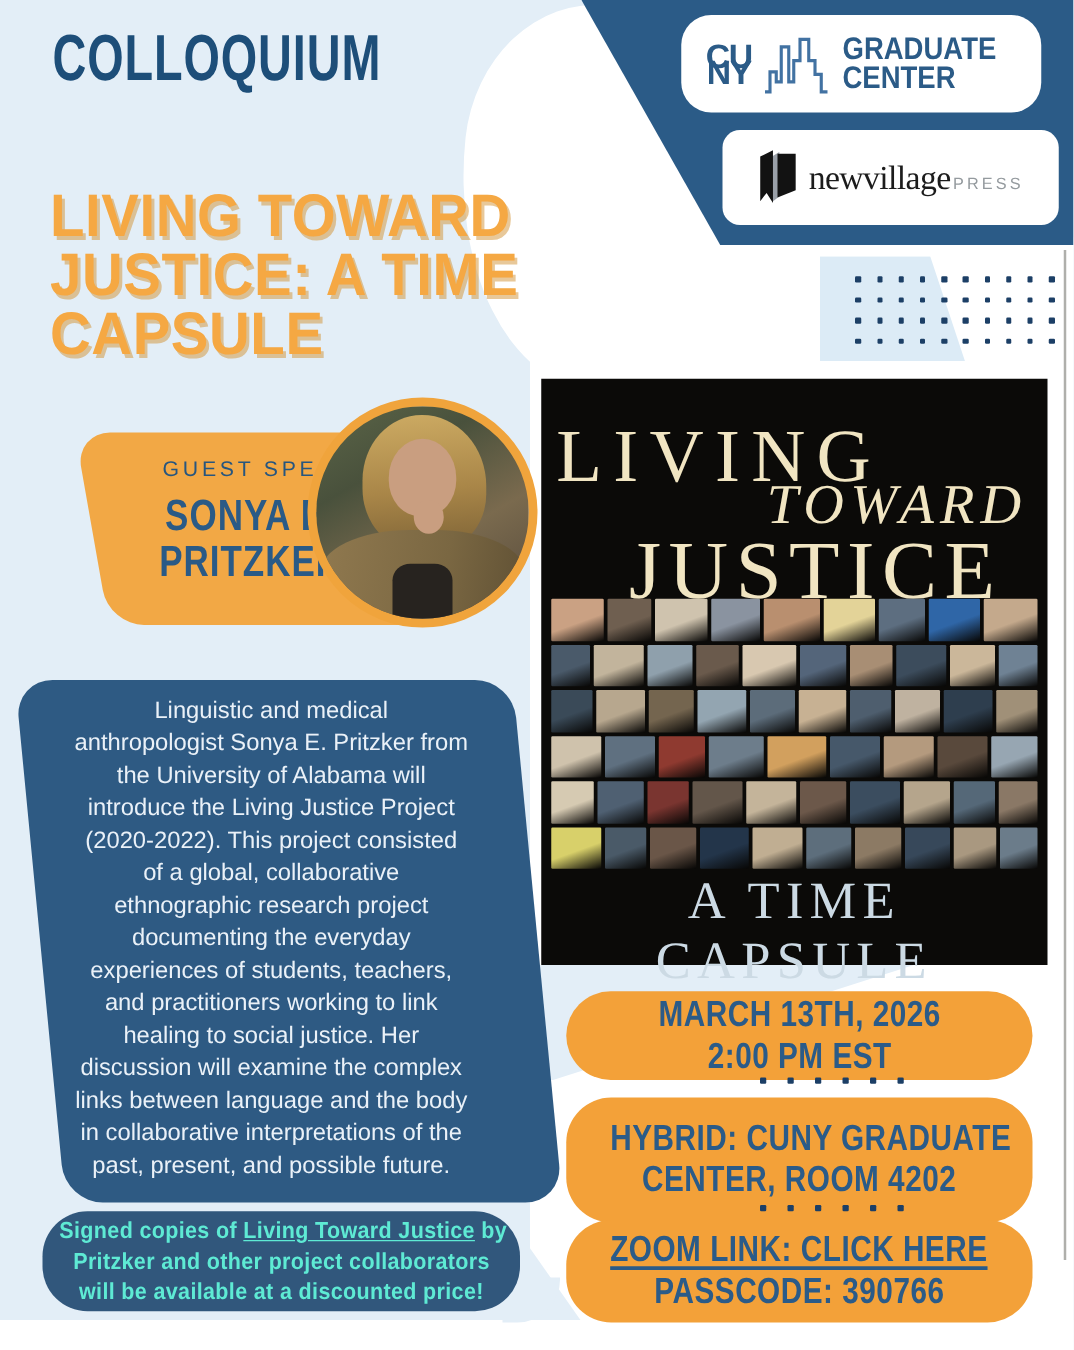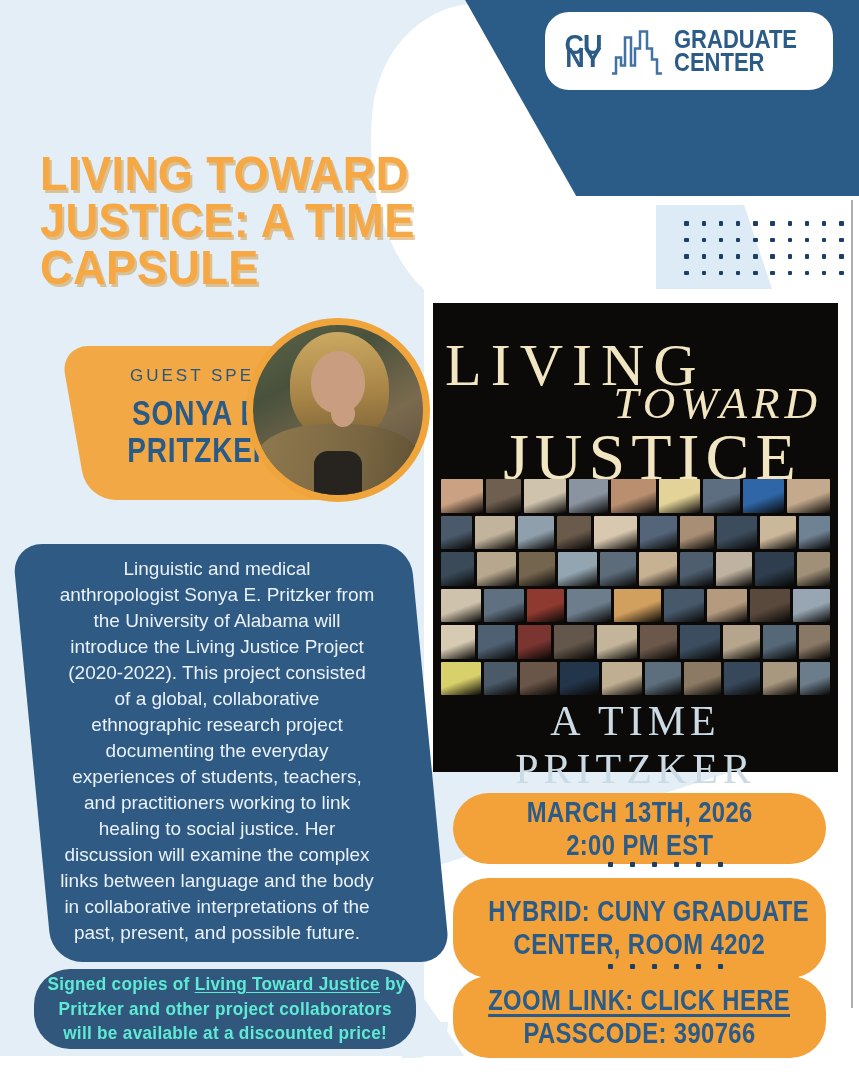--- a/index.html
+++ b/index.html
@@ -127,20 +127,30 @@
         <span style="margin-top:-7px;">NY</span>
       </div>
       <svg width="56" height="54" viewBox="0 0 112 98">
         <path d="M4 94 H12 V62 H22 V78 H30 V22 H42 V78 H50 V44 H60 V10 H74 V44 H84 V66 H94 V94 H104" fill="none" stroke="#4272a2" stroke-width="5"></path>
       </svg>
       <div class="gc-name">
         <span>GRADUATE</span><br>
         <span>CENTER</span>
       </div>
     </div>
+    <div class="logo-box nvp-box">
+      <svg width="32" height="46" viewBox="0 0 44 62">
+        <polygon points="16,8 24,3 24,52 16,58" fill="#9aa0a8"></polygon>
+        <path d="M3 8 L17 1 L17 59 L10 48 L3 57 Z" fill="#121212"></path>
+        <path d="M22 5 L42 5 L42 45 L22 53 Z" fill="#121212"></path>
+      </svg>
+      <div>
+        <span class="nvp-name">newvillage</span><span class="nvp-press">PRESS</span>
+      </div>
+    </div>
   </div>
 
   <div class="dots-patch"></div>
   <div class="dot-grid" id="dotGrid">
       <div class="dot" style="background: rgb(28, 63, 102);"></div>
       <div class="dot" style="background: rgb(28, 63, 102);"></div>
       <div class="dot" style="background: rgb(28, 63, 102);"></div>
       <div class="dot" style="background: rgb(28, 63, 102);"></div>
       <div class="dot" style="background: rgb(28, 63, 102);"></div>
       <div class="dot" style="background: rgb(28, 63, 102);"></div>
@@ -174,20 +184,21 @@
       <div class="dot" style="background: rgb(28, 63, 102);"></div>
       <div class="dot" style="background: rgb(28, 63, 102);"></div>
       <div class="dot" style="background: rgb(28, 63, 102);"></div>
       <div class="dot" style="background: rgb(28, 63, 102);"></div>
       <div class="dot" style="background: rgb(28, 63, 102);"></div>
       <div class="dot" style="background: rgb(28, 63, 102);"></div>
       <div class="dot" style="background: rgb(28, 63, 102);"></div>
     </div>
 
   <div class="series">
+    <span class="ln"><span class="cx">COLLOQUIUM</span></span>
   </div>
   <div class="event-title">
     <span class="ln"><span class="cx">LIVING TOWARD</span></span>
     <span class="ln"><span class="cx">JUSTICE: A TIME</span></span>
     <span class="ln"><span class="cx">CAPSULE</span></span>
   </div>
 
   <div class="badge">
     <div class="bg"></div>
     <div class="badge-label">GUEST SPEAKER</div>
@@ -273,21 +284,21 @@
           <div class="bc-cell" style="background: linear-gradient(160deg, rgb(106, 86, 72) 0%, rgb(106, 86, 72) 55%, rgba(0, 0, 0, 0.35) 100%); flex-grow: 2.4;"></div>
           <div class="bc-cell" style="background: linear-gradient(160deg, rgb(35, 53, 74) 0%, rgb(35, 53, 74) 55%, rgba(0, 0, 0, 0.35) 100%); flex-grow: 2.6;"></div>
           <div class="bc-cell" style="background: linear-gradient(160deg, rgb(192, 174, 146) 0%, rgb(192, 174, 146) 55%, rgba(0, 0, 0, 0.35) 100%); flex-grow: 2.6;"></div>
           <div class="bc-cell" style="background: linear-gradient(160deg, rgb(93, 110, 124) 0%, rgb(93, 110, 124) 55%, rgba(0, 0, 0, 0.35) 100%); flex-grow: 2.4;"></div>
           <div class="bc-cell" style="background: linear-gradient(160deg, rgb(140, 122, 100) 0%, rgb(140, 122, 100) 55%, rgba(0, 0, 0, 0.35) 100%); flex-grow: 2.4;"></div>
           <div class="bc-cell" style="background: linear-gradient(160deg, rgb(55, 72, 90) 0%, rgb(55, 72, 90) 55%, rgba(0, 0, 0, 0.35) 100%); flex-grow: 2.4;"></div>
           <div class="bc-cell" style="background: linear-gradient(160deg, rgb(169, 152, 128) 0%, rgb(169, 152, 128) 55%, rgba(0, 0, 0, 0.35) 100%); flex-grow: 2.2;"></div>
           <div class="bc-cell" style="background: linear-gradient(160deg, rgb(107, 124, 138) 0%, rgb(107, 124, 138) 55%, rgba(0, 0, 0, 0.35) 100%); flex-grow: 2;"></div>
         </div>
       </div>
-    <div class="bc-subtitle">A TIME PRITZKER</div>
+    <div class="bc-subtitle">A TIME CAPSULE</div>
   </div>
 
   <div class="desc">
     <div class="bg"></div>
     <p id="descText">Linguistic and medical
 anthropologist Sonya E. Pritzker from
 the University of Alabama will
 introduce the Living Justice Project
 (2020-2022). This project consisted
 of a global, collaborative

